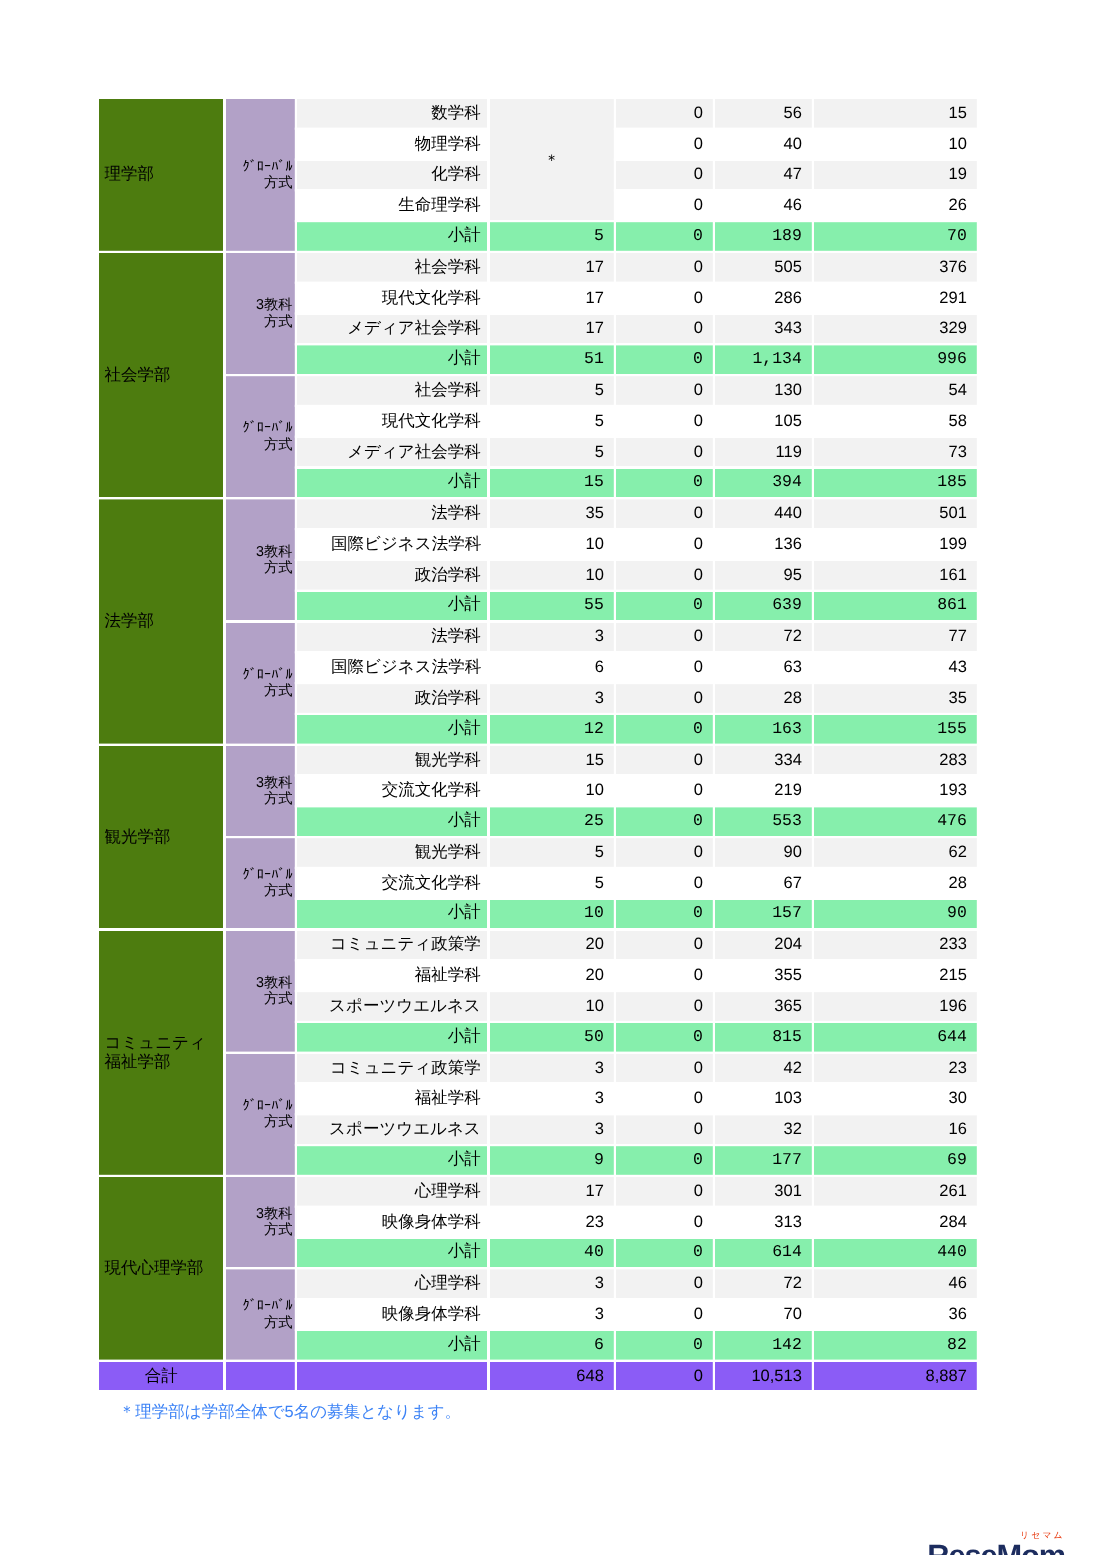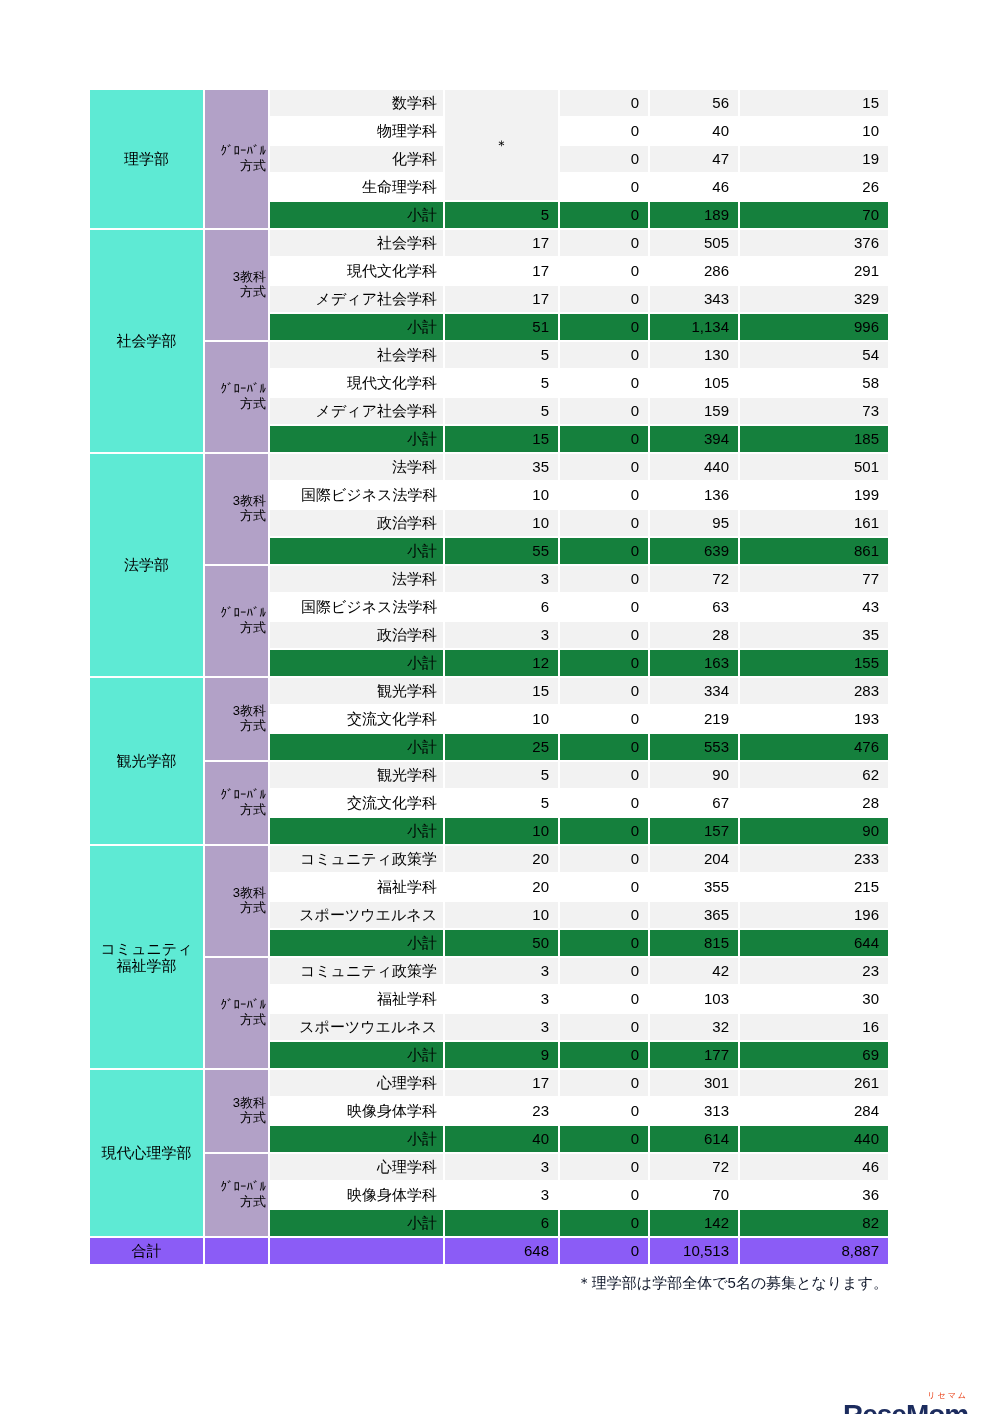--- a/index.html
+++ b/index.html
@@ -25,57 +25,56 @@
   td {
     border: 2px solid #ffffff;
     height: 26px;
     font-size: 15px;
     line-height: 1.15;
     overflow: hidden;
     vertical-align: middle;
     padding: 0 6px;
   }
   td.faculty {
-    background: #5eead4;
+    background: #4d7c0f;
     white-space: pre-line;
-    text-align: center;
+    text-align: left;
     padding: 0 5px;
   }
   td.method {
     background: #b2a1c7;
     white-space: pre-line;
     text-align: right;
     font-size: 13px;
     padding: 0 2px;
   }
   td.dept {
     text-align: right;
     white-space: nowrap;
   }
   td.num {
     text-align: right;
     padding: 0 9px;
     white-space: nowrap;
   }
   td.g { background: #f2f2f2; }
   td.w { background: #ffffff; padding-left: 31px; }
-  td.sub { background: #15803d; }
+  td.sub { background: #86efac; font-family: Liberation Mono, monospace; }
   td.merged {
     background: #f2f2f2;
     text-align: center;
     vertical-align: middle;
     font-size: 14px;
   }
   td.total { background: #8b5cf6; }
   td.total-label { text-align: center; }
   .footnote {
     margin: 8px 0 0 20px;
     font-size: 15px;
-    color: #0f172a;
-    text-align: right;
+    color: #3b82f6;
   }
   .logo {
     position: absolute;
     right: 24px;
     top: 1366px;
     text-align: right;
     line-height: 1;
   }
   .logo-kana {
     color: #e8380d;
@@ -192,21 +191,21 @@
           <td class="dept w">現代文化学科</td>
           <td class="num w">5</td>
           <td class="num w">0</td>
           <td class="num w">105</td>
           <td class="num w">58</td>
         </tr>
         <tr>
           <td class="dept g">メディア社会学科</td>
           <td class="num g">5</td>
           <td class="num g">0</td>
-          <td class="num g">159</td>
+          <td class="num g">119</td>
           <td class="num g">73</td>
         </tr>
         <tr>
           <td class="dept sub">小計</td>
           <td class="num sub">15</td>
           <td class="num sub">0</td>
           <td class="num sub">394</td>
           <td class="num sub">185</td>
         </tr>
         <tr>

